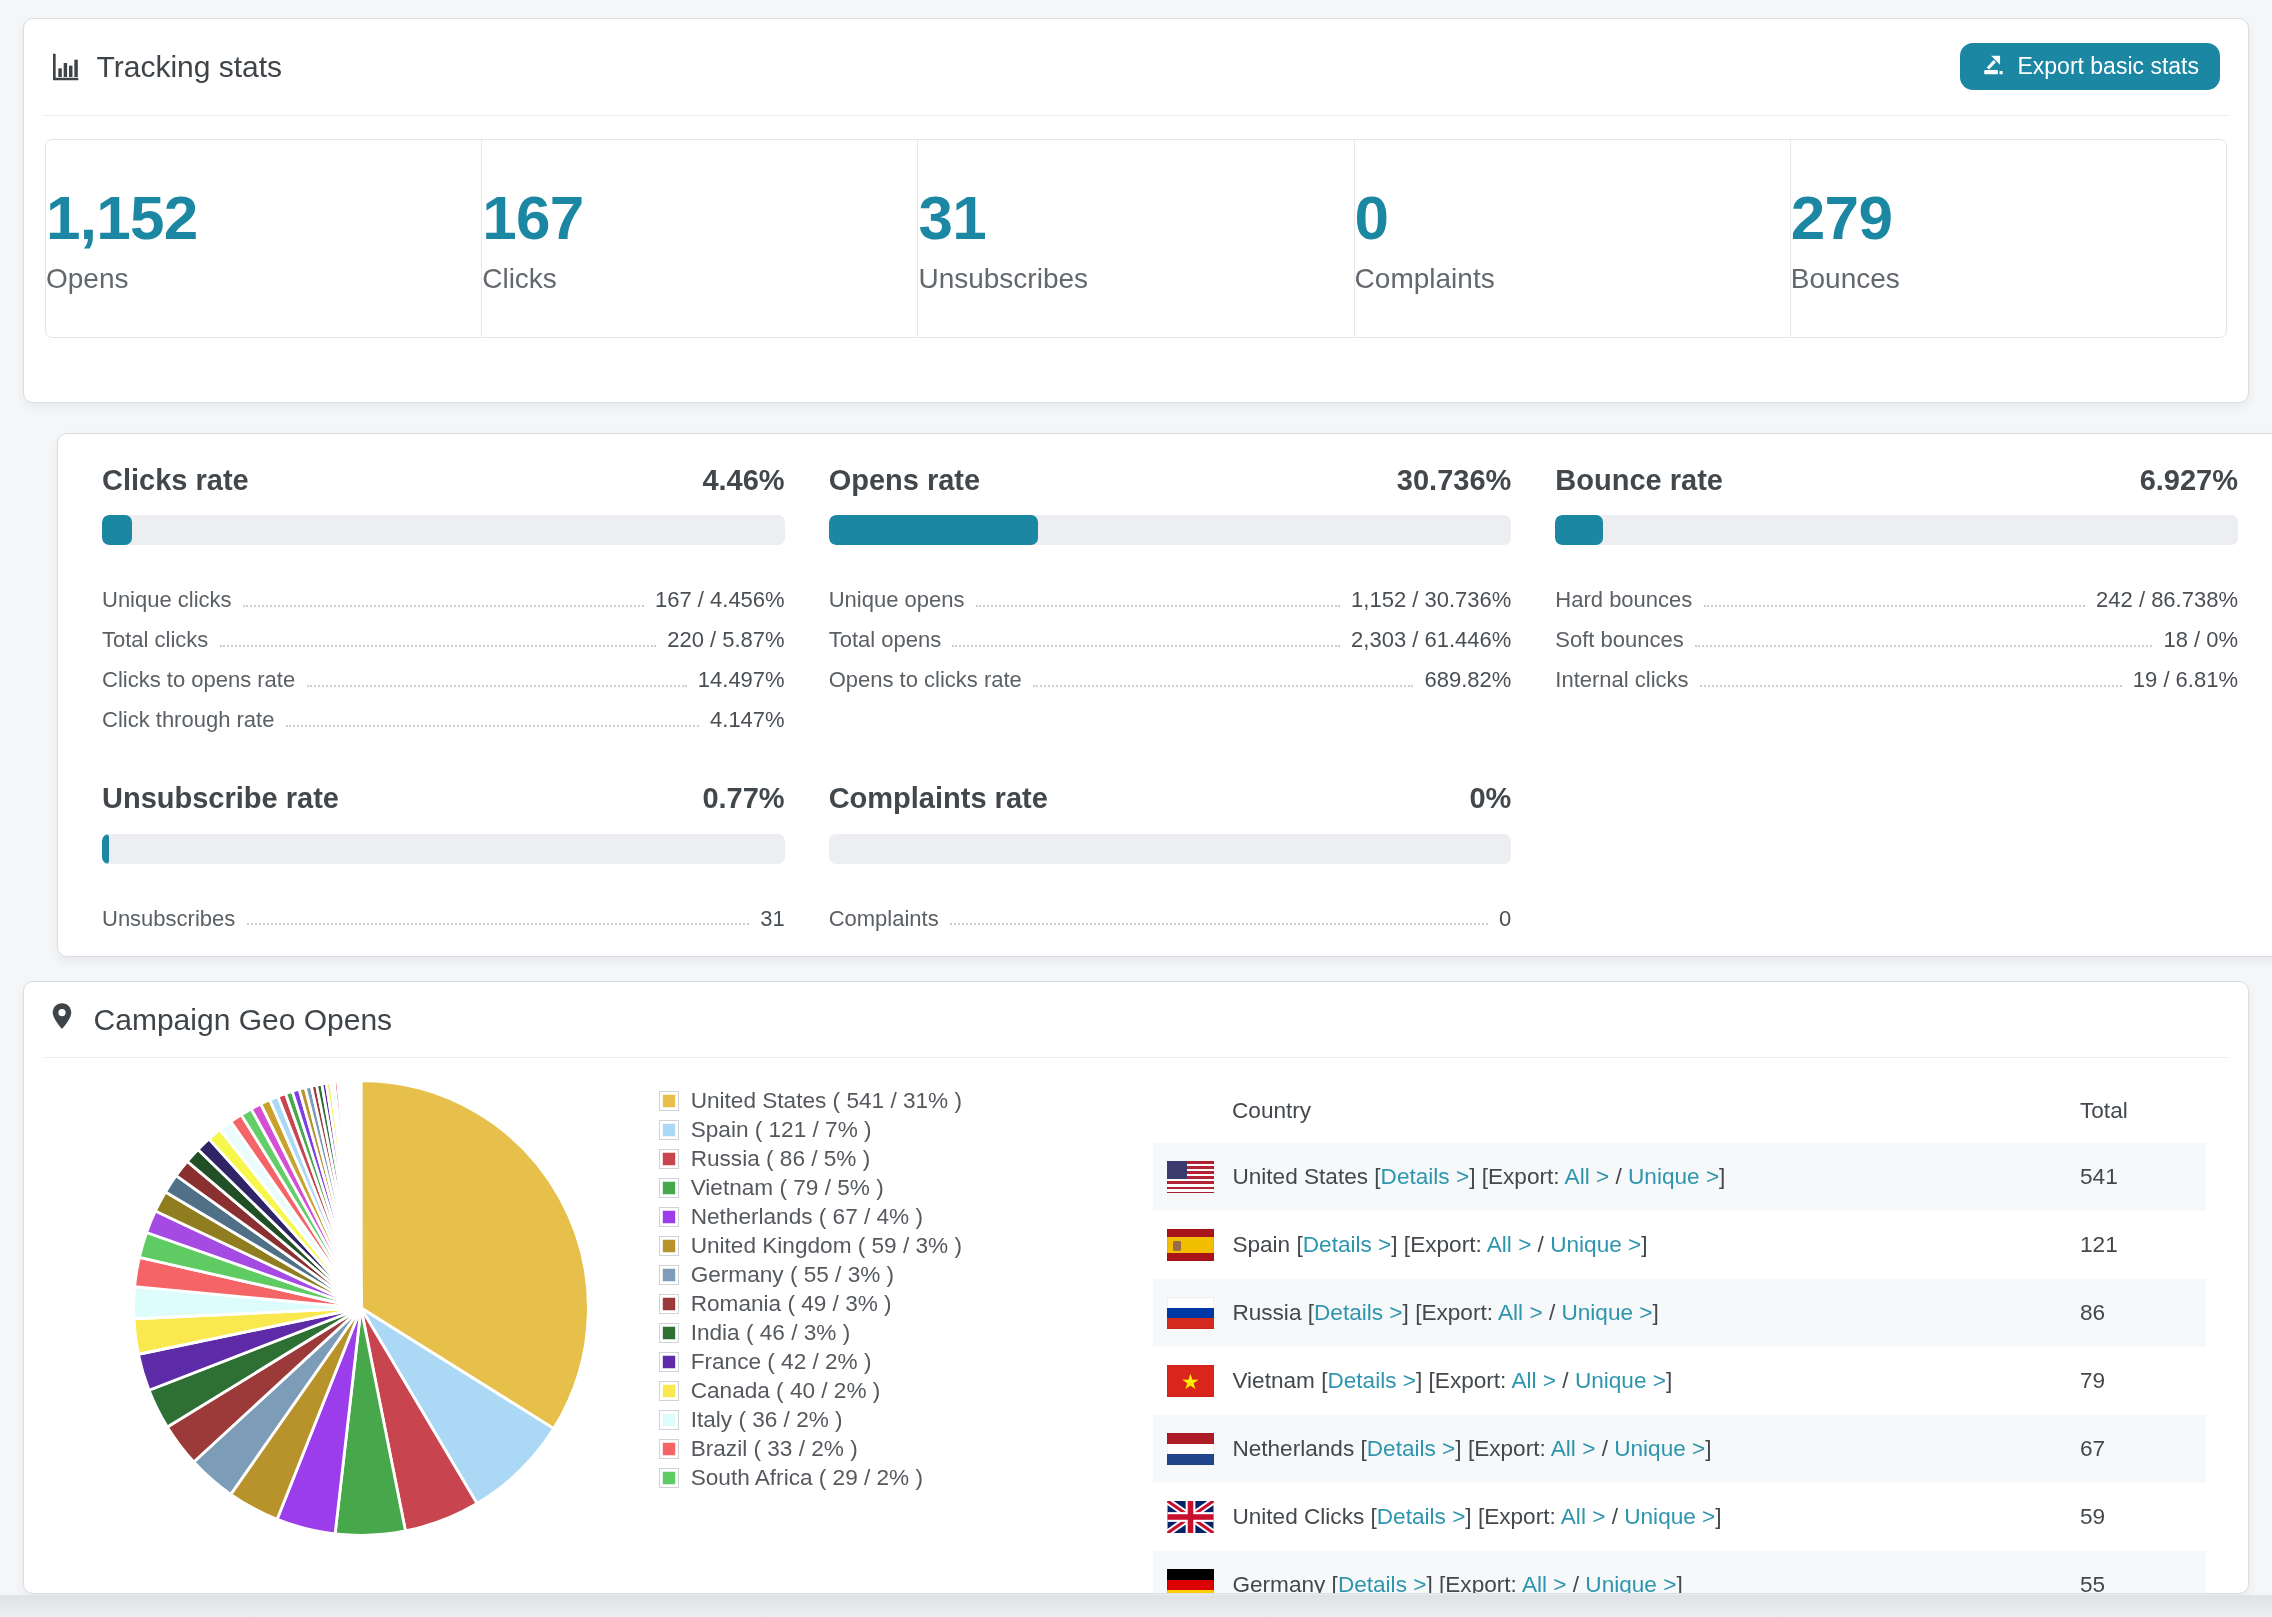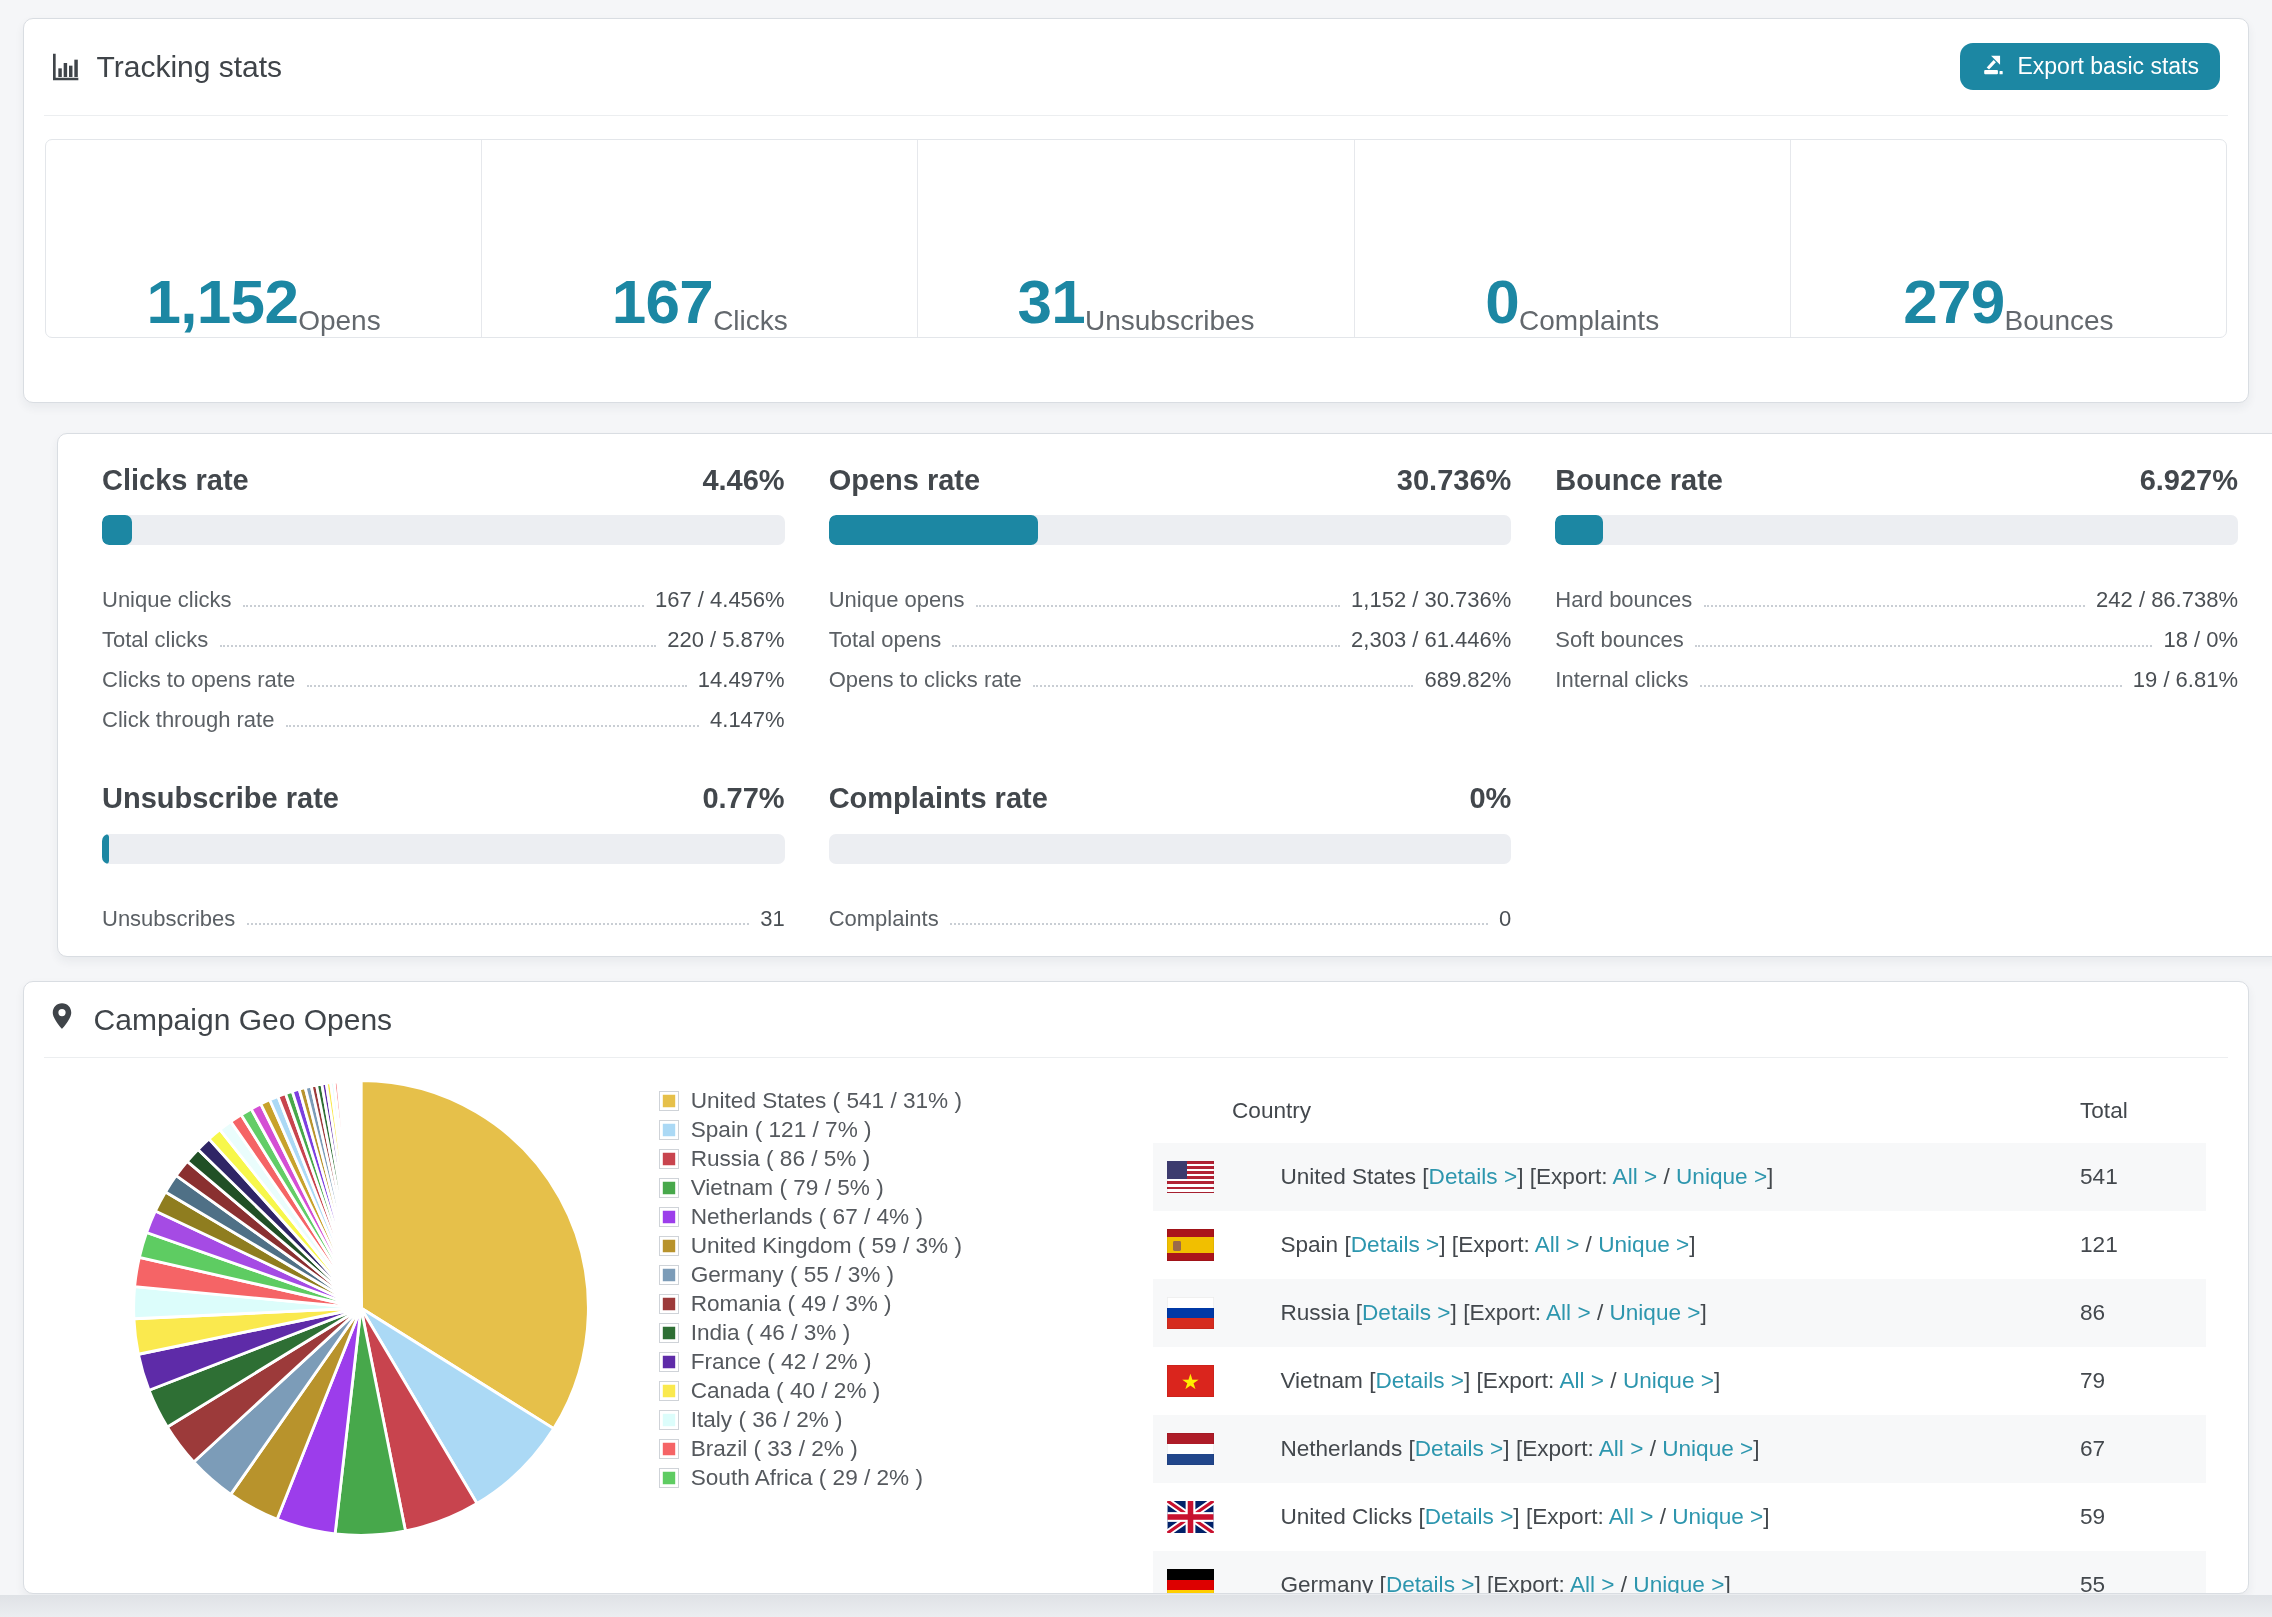--- a/index.html
+++ b/index.html
@@ -20,21 +20,21 @@
   .head-icon svg{display:block;}
   .btn-primary{
     display:flex;align-items:center;gap:11.3px;background:#1c87a3;color:#fff;
     font-size:23px;padding:0 21px;height:47px;border:none;border-radius:13px;cursor:pointer;
   }
   .card-divider{height:1.4px;background:#eceef0;margin:0 20px;}
   .stats-box{
     margin:23px 21px 0 21px;height:199px;border:1.4px solid #e3e6ea;border-radius:7px;
     display:flex;box-sizing:border-box;overflow:hidden;
   }
-  .stat{flex:1;display:flex;flex-direction:row;align-items:flex-end;justify-content:center;border-right:1.4px solid #e6e8ec;}
+  .stat{flex:1;display:flex;flex-direction:column;align-items:flex-start;justify-content:center;border-right:1.4px solid #e6e8ec;}
   .stat:last-child{border-right:none;}
   .stat-value{font-size:62px;font-weight:700;color:#1c87a3;letter-spacing:-0.7px;}
   .stat-label{font-size:28px;color:#63686d;margin-top:10px;}
   
   #card-rates{left:23px;top:433px;width:2226px;height:524px;padding:30px 44px;margin-left:34px;}
   .rates-grid{display:grid;grid-template-columns:repeat(3,1fr);column-gap:44px;row-gap:49px;}
   .panel-head{display:flex;justify-content:space-between;align-items:baseline;}
   .panel-title{font-size:29px;font-weight:700;color:#42474c;}
   .panel-value{font-size:29px;font-weight:700;color:#42474c;}
   .bar-track{margin-top:18.4px;height:30px;background:#eceef2;border-radius:7px;overflow:hidden;}
@@ -54,21 +54,21 @@
   .legend-swatch{width:18.4px;height:18.4px;border:1.4px solid #cfd3d8;box-shadow:inset 0 0 0 2.8px #fff;box-sizing:content-box;}
   .legend-label{font-size:22.6px;color:#55595e;}
   
   #geo-table{position:absolute;left:1129px;top:21px;width:1053px;}
   .t-head{display:flex;align-items:center;height:64px;font-size:22.6px;color:#43484d;}
   .t-head .h-country{padding-left:79px;flex:1;}
   .t-head .h-total{width:126px;}
   .t-row{display:flex;align-items:center;height:68px;padding-left:14px;box-sizing:border-box;font-size:22.6px;color:#43484d;}
   .t-row.striped{background:#f7f8f9;}
   .cell-flag{width:47px;height:32px;margin-right:18.4px;flex:0 0 auto;}
-  .cell-country{flex:1;white-space:nowrap;margin-left:48px;}
+  .cell-country{flex:1;white-space:nowrap;}
   .cell-total{width:126px;}
   .lnk{color:#2d96ae;text-decoration:none;cursor:pointer;}
   .dk{color:#43484d;}
   
   .flag{width:47px;height:32px;position:relative;overflow:hidden;box-shadow:0 0 0 0.7px rgba(0,0,0,.08) inset;}
   .f-us{background:repeating-linear-gradient(180deg,#b22234 0 2.5px,#fff 2.5px 5.1px);}
   .f-us .canton{position:absolute;left:0;top:0;width:20px;height:17.6px;background:#3c3b6e;}
   .f-es{background:linear-gradient(180deg,#aa151b 0 25%,#f1bf00 25% 75%,#aa151b 75%);}
   .f-es .emblem{position:absolute;left:6.4px;top:11.3px;width:7.8px;height:10.6px;background:#9b6a4a;border-radius:1.4px;}
   .f-ru{background:linear-gradient(180deg,#fff 0 33.3%,#0039a6 33.3% 66.6%,#d52b1e 66.6%);}

